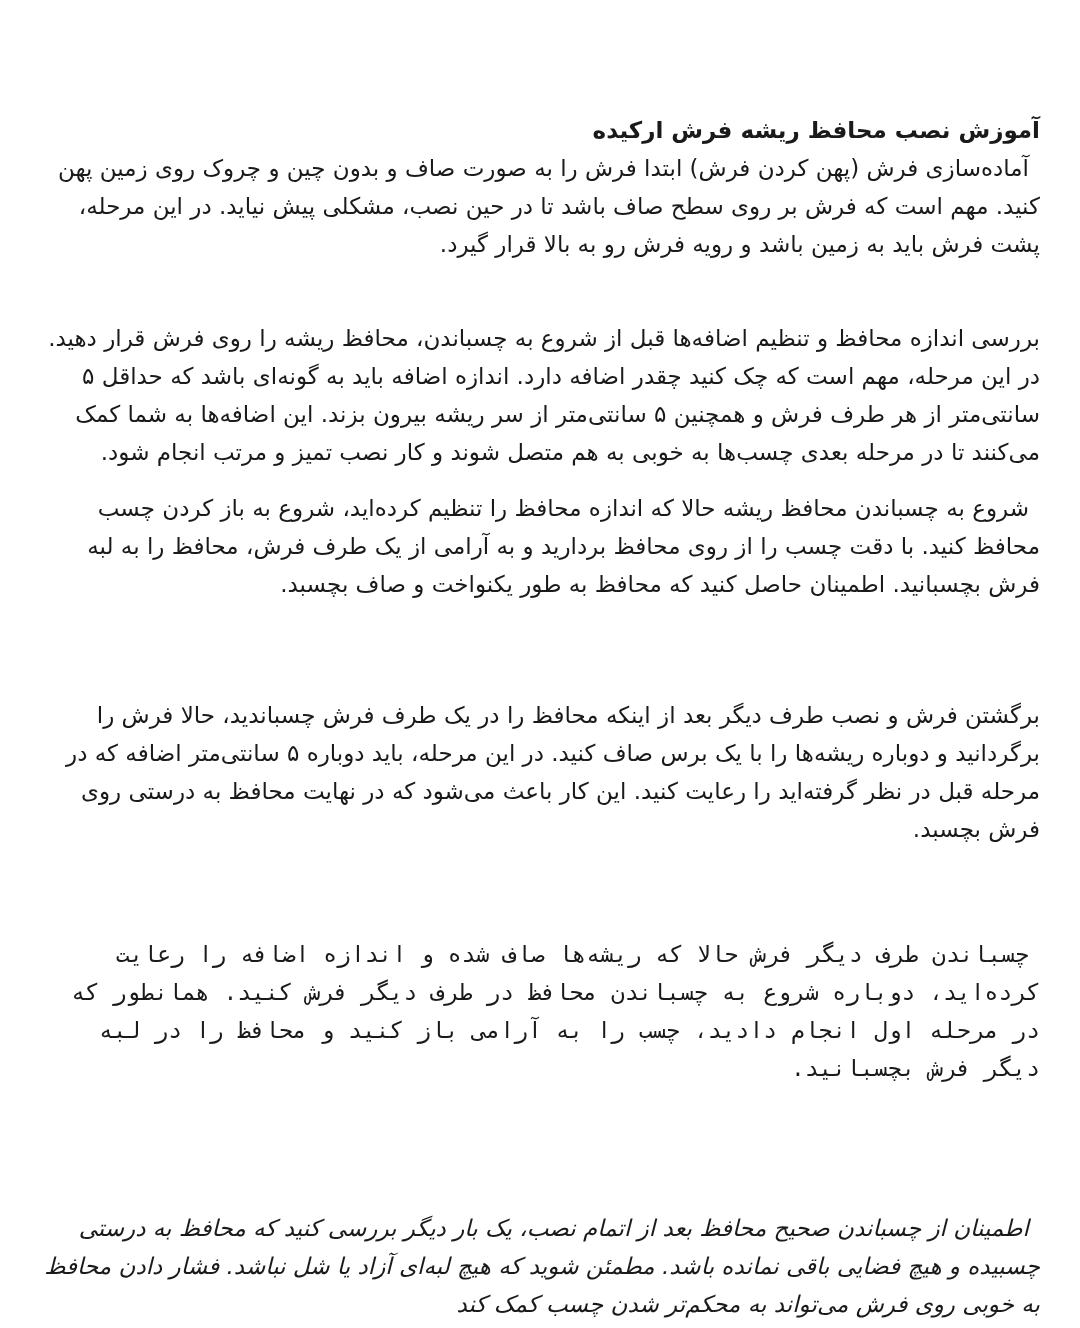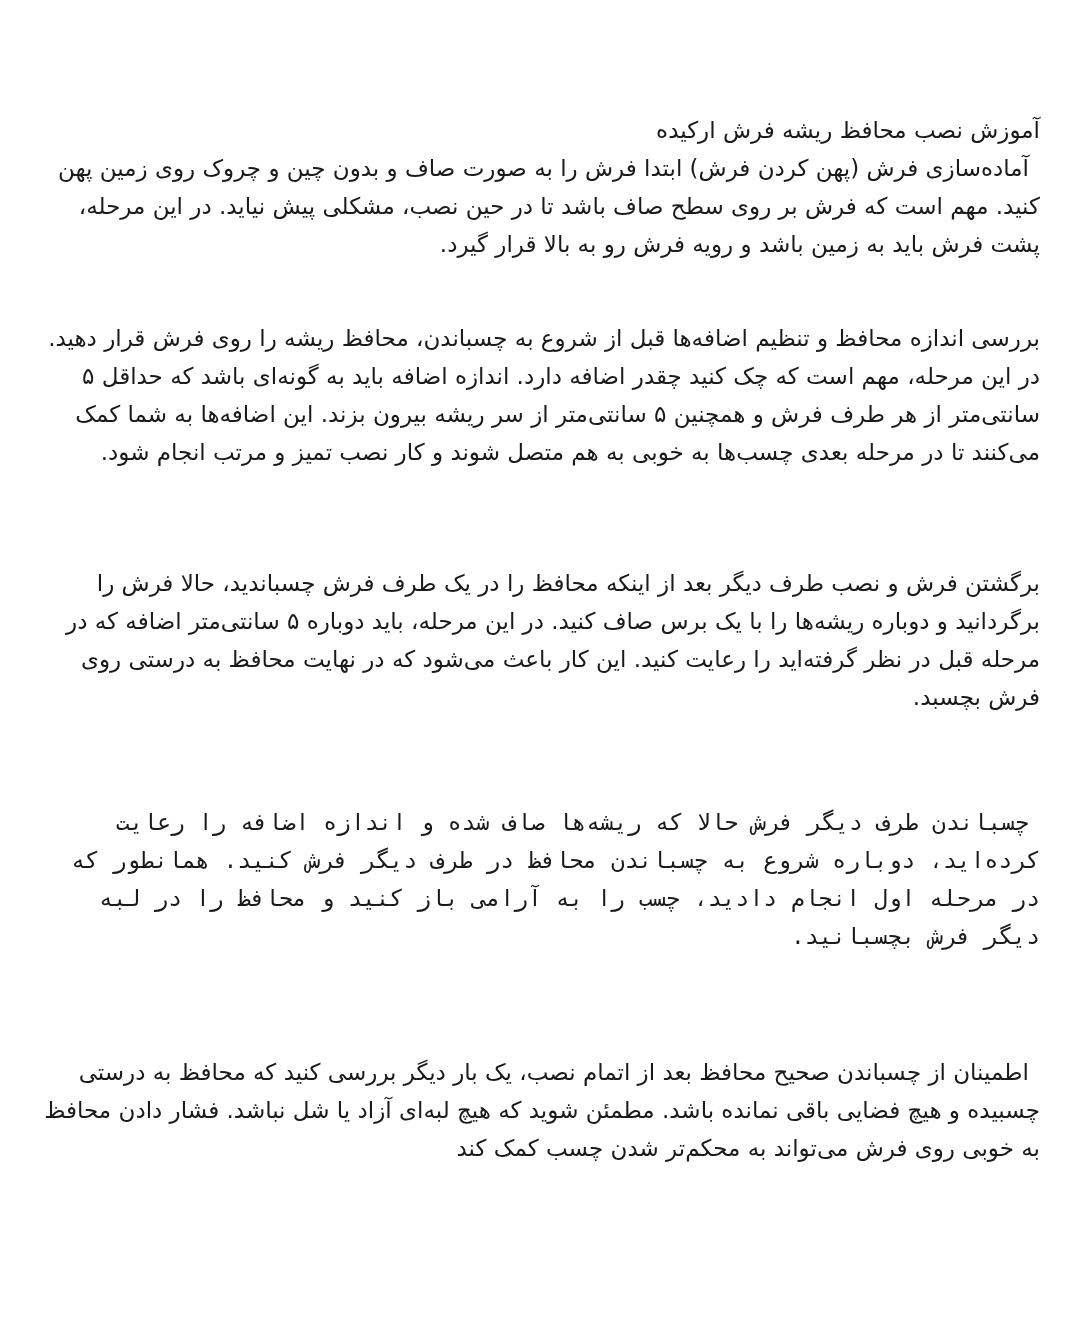--- a/index.html
+++ b/index.html
@@ -20,43 +20,44 @@
     direction: rtl;
     text-align: right;
     font-family: "DejaVu Sans", sans-serif;
     color: #1a1a1a;
     font-size: 23px;
     line-height: 38px;
   }
   .doc-title {
     margin: 111px 0 0 0;
     font-size: 23px;
-    font-weight: normal;
+    font-weight: bold;
     line-height: 38px;
   }
   .para {
     margin: 0;
   }
   .indented { text-indent: 11px; }
   .para-1 { }
   .para-2 { margin-top: 56px; }
   .para-3 { margin-top: 18px; }
   .para-4 { margin-top: 93px; }
   .para-5 { margin-top: 89px; font-family: Liberation Mono, monospace; }
-  .para-6 { margin-top: 96px; }
+  .para-6 { margin-top: 120px; font-style: italic; }
 </style>
 </head>
 <body>
 
 <div class="doc" dir="rtl">
   <h1 class="doc-title">آموزش نصب محافظ ریشه فرش ارکیده</h1>
 
   <p class="para para-1 indented">آماده‌سازی فرش (پهن کردن فرش) ابتدا فرش را به صورت صاف و بدون چین و چروک روی زمین پهن کنید. مهم است که فرش بر روی سطح صاف باشد تا در حین نصب، مشکلی پیش نیاید. در این مرحله، پشت فرش باید به زمین باشد و رویه فرش رو به بالا قرار گیرد.</p>
 
   <p class="para para-2">بررسی اندازه محافظ و تنظیم اضافه‌ها قبل از شروع به چسباندن، محافظ ریشه را روی فرش قرار دهید. در این مرحله، مهم است که چک کنید چقدر اضافه دارد. اندازه اضافه باید به گونه‌ای باشد که حداقل ۵ سانتی‌متر از هر طرف فرش و همچنین ۵ سانتی‌متر از سر ریشه بیرون بزند. این اضافه‌ها به شما کمک می‌کنند تا در مرحله بعدی چسب‌ها به خوبی به هم متصل شوند و کار نصب تمیز و مرتب انجام شود.</p>
 
+  <p class="para para-3 indented">شروع به چسباندن محافظ ریشه حالا که اندازه محافظ را تنظیم کرده‌اید، شروع به باز کردن چسب محافظ کنید. با دقت چسب را از روی محافظ بردارید و به آرامی از یک طرف فرش، محافظ را به لبه فرش بچسبانید. اطمینان حاصل کنید که محافظ به طور یکنواخت و صاف بچسبد.</p>
 
   <p class="para para-4">برگشتن فرش و نصب طرف دیگر بعد از اینکه محافظ را در یک طرف فرش چسباندید، حالا فرش را برگردانید و دوباره ریشه‌ها را با یک برس صاف کنید. در این مرحله، باید دوباره ۵ سانتی‌متر اضافه که در مرحله قبل در نظر گرفته‌اید را رعایت کنید. این کار باعث می‌شود که در نهایت محافظ به درستی روی فرش بچسبد.</p>
 
   <p class="para para-5 indented">چسباندن طرف دیگر فرش حالا که ریشه‌ها صاف شده و اندازه اضافه را رعایت کرده‌اید، دوباره شروع به چسباندن محافظ در طرف دیگر فرش کنید. همانطور که در مرحله اول انجام دادید، چسب را به آرامی باز کنید و محافظ را در لبه دیگر فرش بچسبانید.</p>
 
   <p class="para para-6 indented">اطمینان از چسباندن صحیح محافظ بعد از اتمام نصب، یک بار دیگر بررسی کنید که محافظ به درستی چسبیده و هیچ فضایی باقی نمانده باشد. مطمئن شوید که هیچ لبه‌ای آزاد یا شل نباشد. فشار دادن محافظ به خوبی روی فرش می‌تواند به محکم‌تر شدن چسب کمک کند</p>
 </div>
 
 </body></html>

